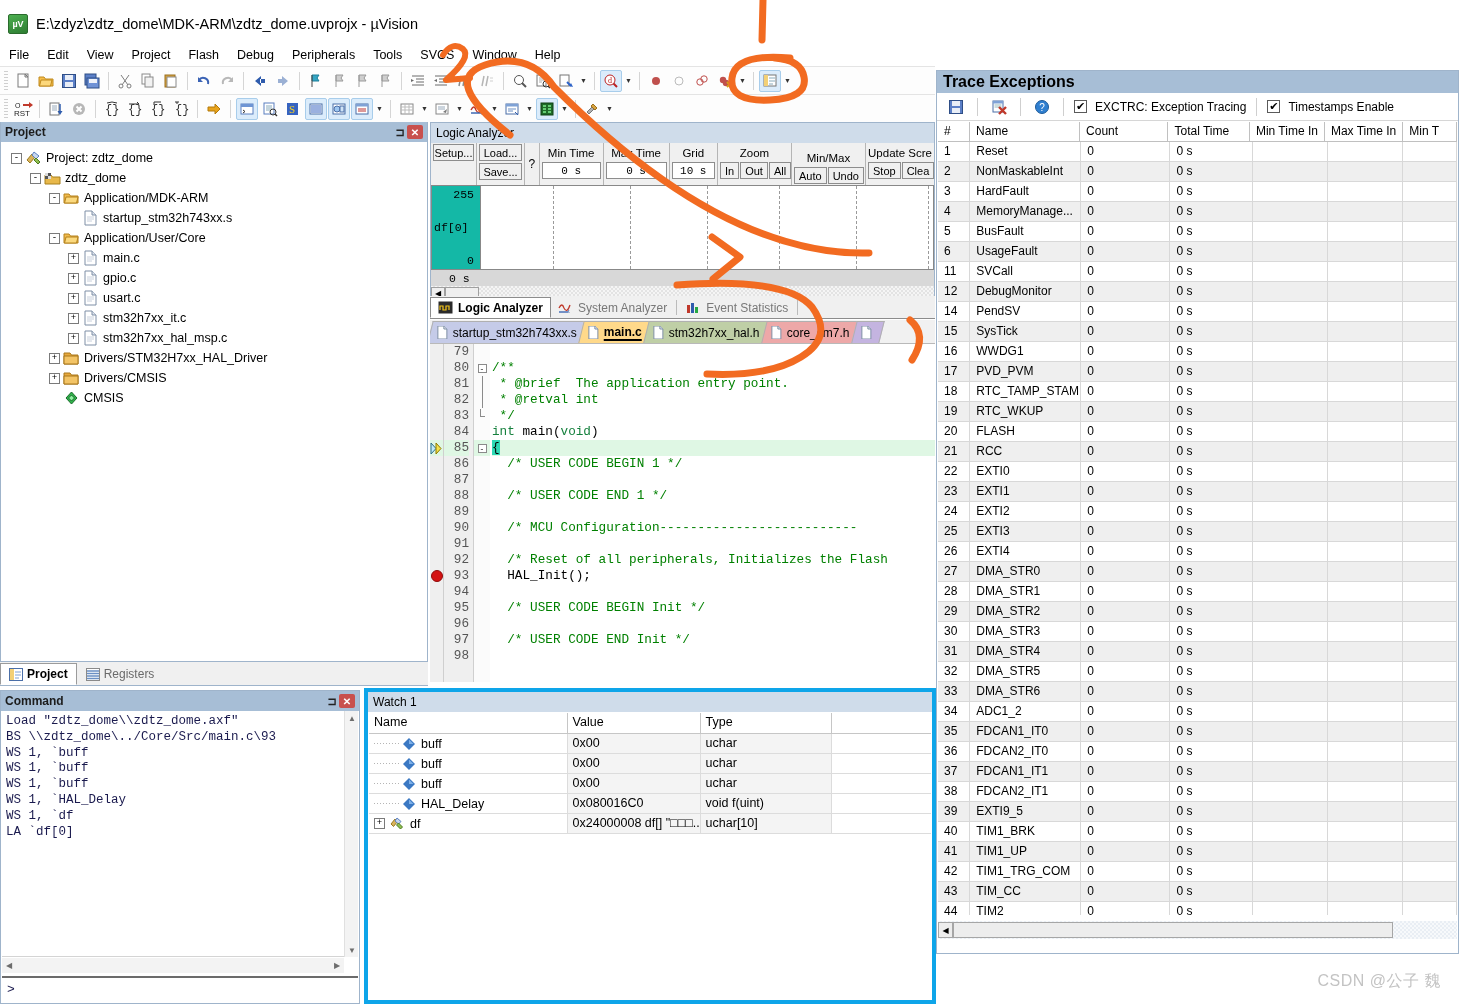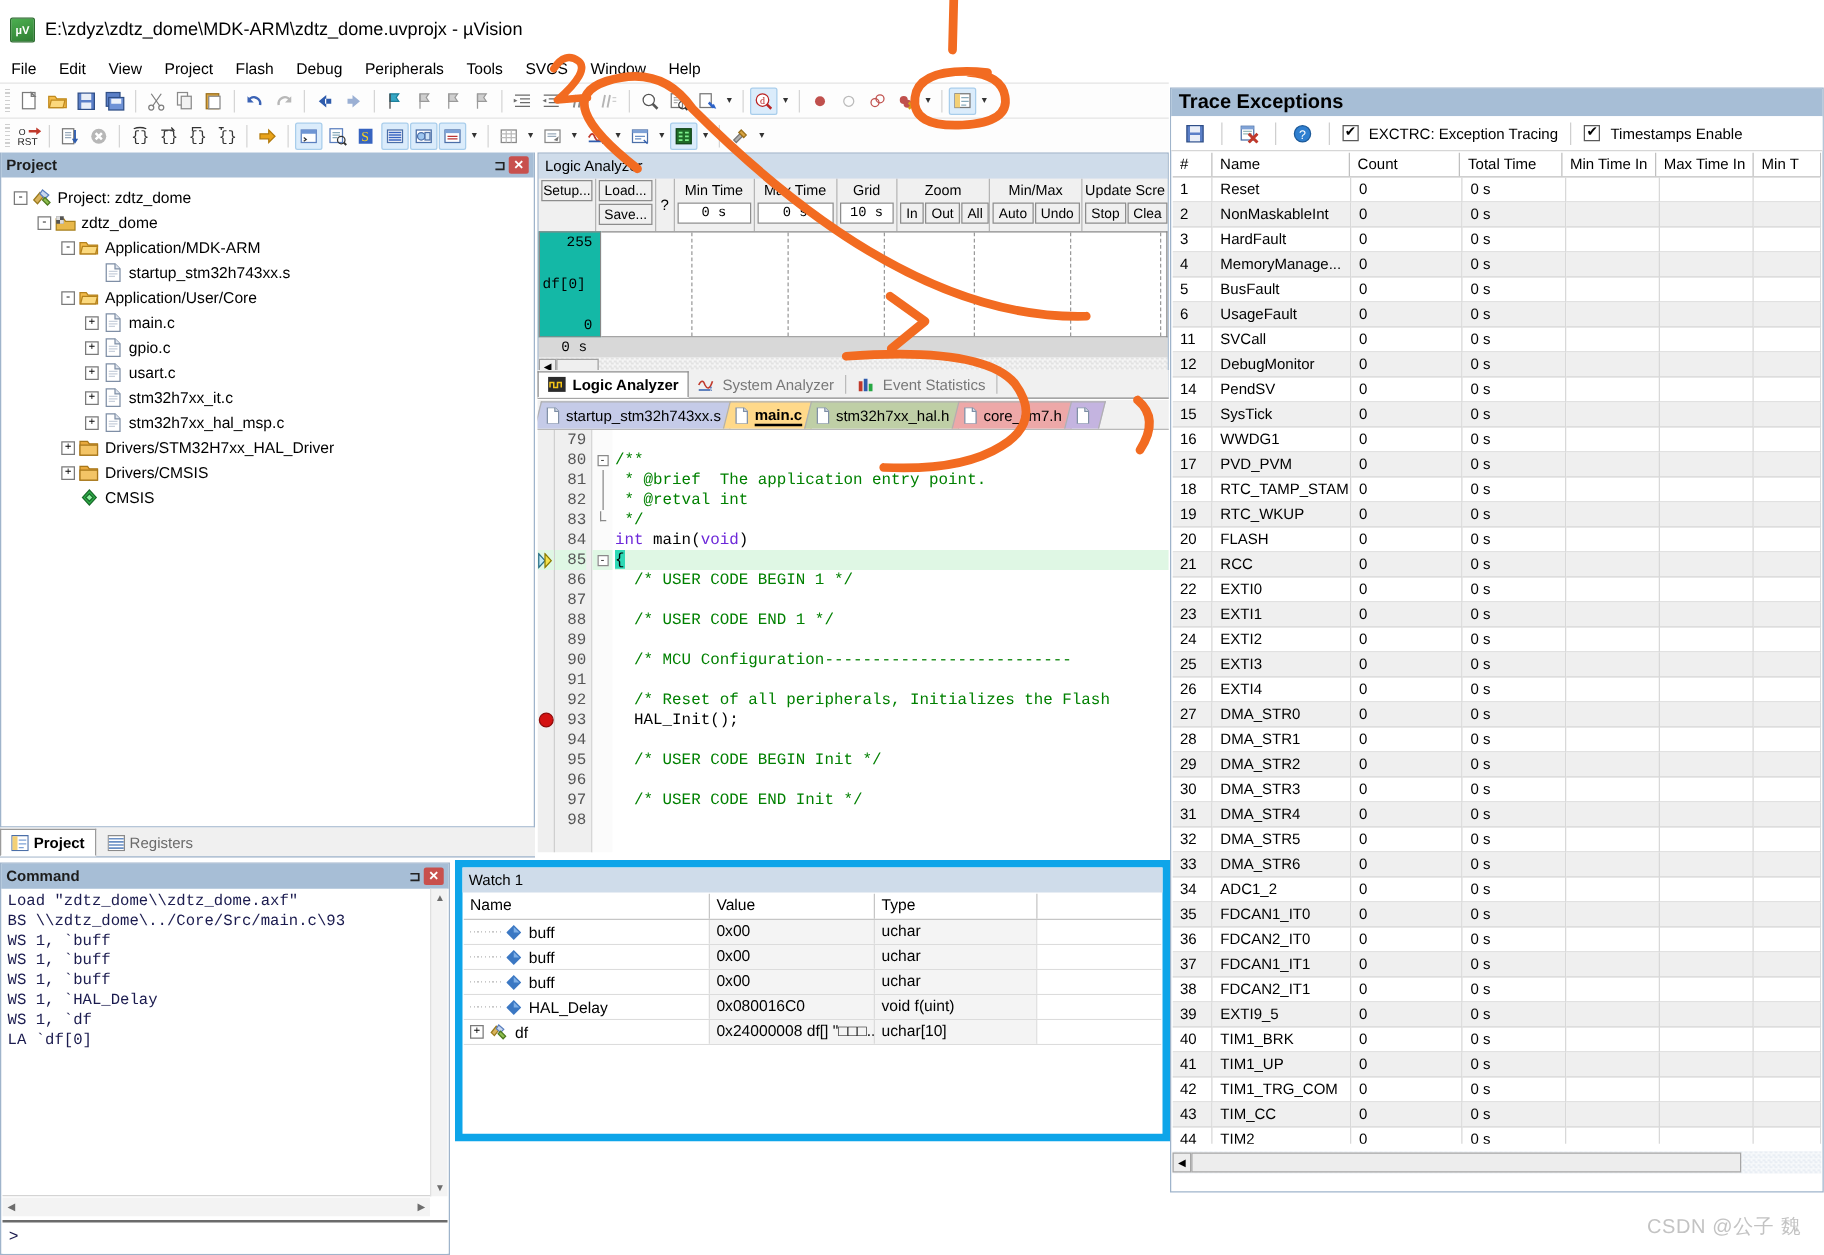--- a/index.html
+++ b/index.html
@@ -164,29 +164,29 @@
   .ed-body{ position:absolute; left:0; top:24px; right:0; bottom:0; display:flex;
             font-family:"Liberation Mono", monospace; font-size:12.7px; overflow:hidden;}
   .ed-gutter{ width:14px; background:#efefef; border-right:1px solid #cfcfcf; position:relative;}
   .ed-nums{ width:30px; background:#efefef; text-align:right; padding-right:4px; color:#555;
             border-right:1px solid #cfcfcf;}
   .ed-fold{ width:16px; background:#fbfbfb; position:relative;}
   .ed-code{ flex:1; position:relative; padding-left:2px; }
   .ln{ height:16px; line-height:16px; white-space:pre; }
   .hl{ background:#dff7e4; }
   .cmt{ color:#008000; }
-  .kw{ color:#6d28d9; }
+  .kw{ color:#15803d; }
   .plain{ color:#000; }
   .bp{ width:12px;height:12px;border-radius:50%;background:#d41212;border:1px solid #8f0b0b;}
   .foldbox{ width:9px;height:9px;border:1px solid #8a8a8a;background:#fff;font-size:8px;
             line-height:7px;text-align:center;color:#000;font-family:"Liberation Mono",monospace;}
 
   
-  .watch-panel{ position:absolute; left:364px; top:688px; width:572px; height:225px;
-                background:#fff; border:6px solid #0ea5e9;}
+  .watch-panel{ position:absolute; left:364px; top:688px; width:572px; height:316px;
+                background:#fff; border:4px solid #0ea5e9;}
   .watch-title{ height:20px; background:#cfdcea; display:flex;align-items:center;padding:0 5px;
                 font-size:12px;}
   .wt{ position:absolute; left:1px; top:21px; right:1px; font-size:12.5px;}
   .wt-head{ display:flex; height:21px; border-bottom:1px solid #c6c6c6;}
   .wt-head div{ border-right:1px solid #c6c6c6; padding:2px 5px; }
   .wt-row{ display:flex; height:20px; border-bottom:1px solid #dcdcdc; }
   .wt-row div{ border-right:1px solid #dcdcdc; padding:2px 5px; overflow:hidden;
                white-space:nowrap; background:#f4f4f4;}
   .wt-row div.c-name{ background:#fff; display:flex; align-items:center; gap:3px; }
   .w-name{ width:200px; } .w-val{ width:134px; } .w-type{ width:132px; } .w-pad{ width:100px; }
@@ -833,21 +833,21 @@
         <div class="lfield">10 s</div>
       </div>
       <div class="lcell" style="width:74px;">
         <div class="lhead">Zoom</div>
         <div style="display:flex;gap:1px;">
           <div class="lbtn" style="flex:1">In</div>
           <div class="lbtn" style="flex:1">Out</div>
           <div class="lbtn" style="flex:1">All</div>
         </div>
       </div>
-      <div class="lcell" style="width:74px;">
+      <div class="lcell" style="width:74px;justify-content:flex-end;">
         <div class="lhead">Min/Max</div>
         <div style="display:flex;gap:1px;">
           <div class="lbtn" style="flex:1">Auto</div>
           <div class="lbtn" style="flex:1">Undo</div>
         </div>
       </div>
       <div class="lcell" style="width:68px;border-right:none;">
         <div class="lhead">Update Scre</div>
         <div style="display:flex;gap:1px;">
           <div class="lbtn" style="flex:1">Stop</div>

